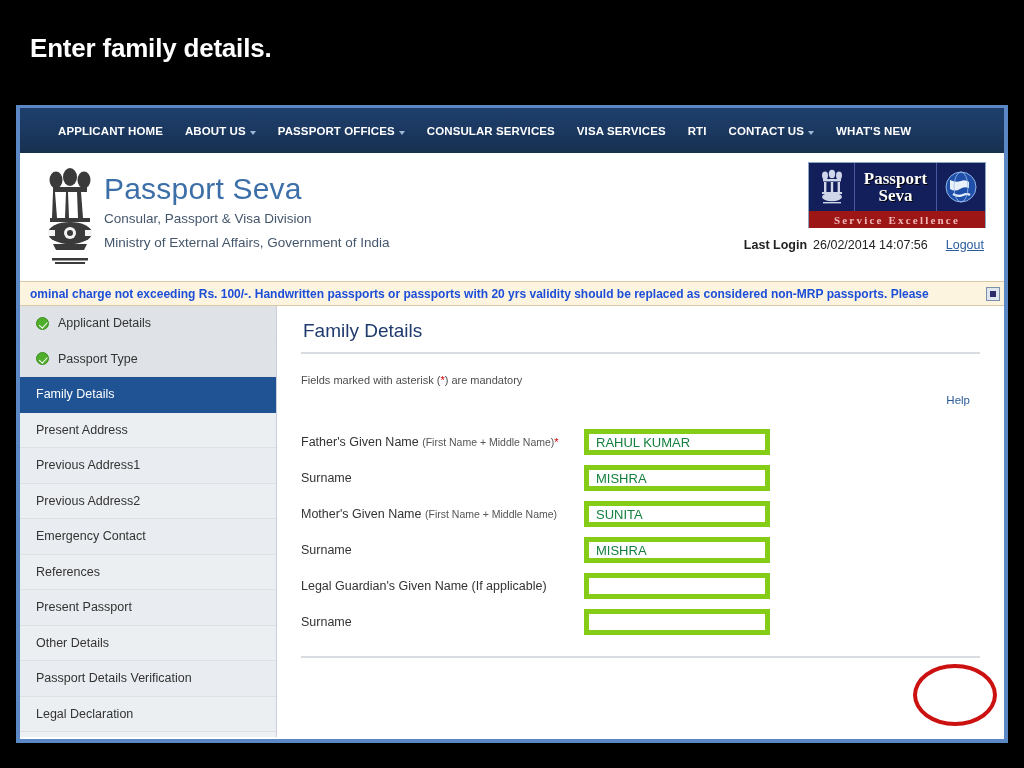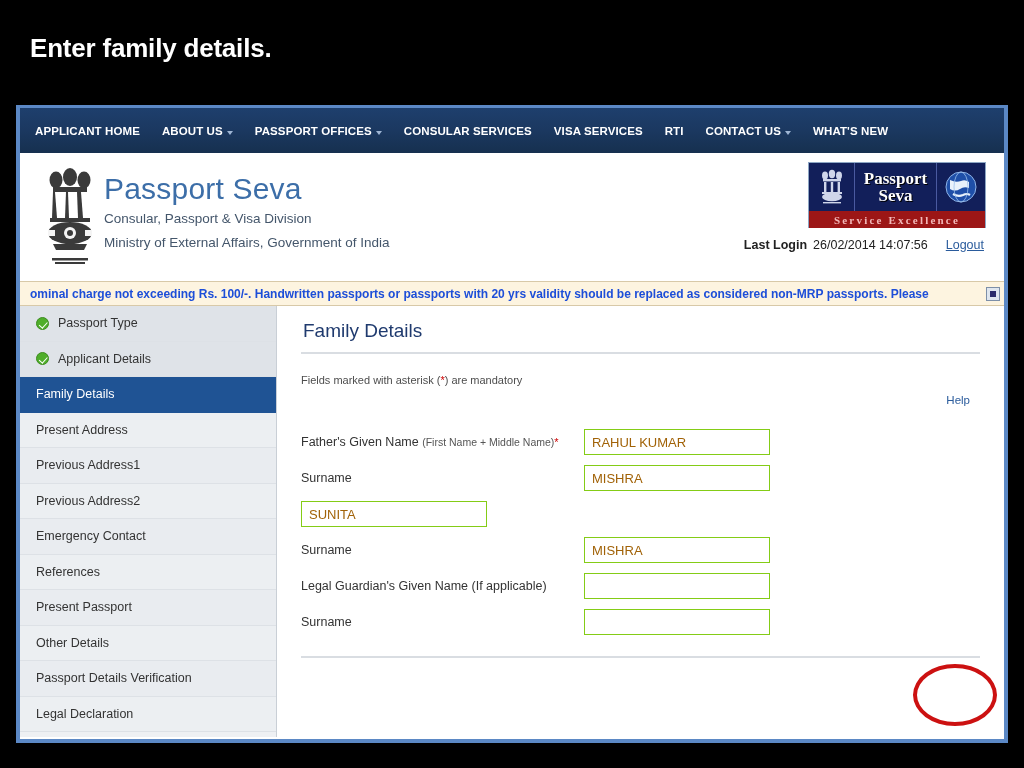--- a/index.html
+++ b/index.html
@@ -40,21 +40,21 @@
     border-top-width: 3px;
     overflow: hidden;
   }
 
   
   #nav-bar {
     height: 45px;
     background: linear-gradient(to bottom, #1e3f6d 0%, #1b3860 50%, #16304f 100%);
     display: flex;
     align-items: center;
-    padding-left: 4px;
+    padding-left: 27px;
     gap: 0;
   }
   .nav-item {
     color: #ffffff;
     font-size: 11.5px;
     font-weight: bold;
     letter-spacing: 0.1px;
     padding: 0 11px;
     white-space: nowrap;
     display: flex;
@@ -306,25 +306,25 @@
     line-height: 14px;
   }
   .form-label .sub {
     font-size: 10.5px;
     color: #555555;
   }
   .form-label .req { color: #cc0000; font-size: 11px; }
   .form-input {
     width: 186px;
     height: 26px;
-    border: 1px solid #84cc16;
+    border: 5px solid #84cc16;
     background: #ffffff;
     font-family: "Liberation Sans", sans-serif;
     font-size: 13px;
-    color: #a16207;
+    color: #15803d;
     padding: 0 7px;
     outline: none;
   }
 
   #footer-rule {
     height: 2px;
     background: #d9dde2;
     margin-top: 16px;
   }
 
@@ -474,25 +474,25 @@
     <div id="ticker-close">
         <i></i>
       </div>
   </div>
 
   <div id="content-area">
 
     <div id="sidebar">
         <div class="side-item done">
           <span class="check-badge"></span>
-          <span>Passport Type</span>
+          <span>Applicant Details</span>
         </div>
         <div class="side-item done">
           <span class="check-badge"></span>
-          <span>Applicant Details</span>
+          <span>Passport Type</span>
         </div>
         <div class="side-item active">
           <span>Family Details</span>
         </div>
         <div class="side-item alt">
           <span>Present Address</span>
         </div>
         <div class="side-item">
           <span>Previous Address1</span>
         </div>
@@ -531,20 +531,21 @@
       <div id="form-area">
           <div class="form-row">
             <div class="form-label"><span>Father's Given Name</span> <span class="sub">(First Name + Middle Name)</span><span class="req">*</span></div>
             <input type="text" class="form-input" value="RAHUL KUMAR" style="">
           </div>
           <div class="form-row">
             <div class="form-label"><span>Surname</span></div>
             <input type="text" class="form-input" value="MISHRA" style="">
           </div>
           <div class="form-row">
+            <div class="form-label"><span>Mother's Given Name</span> <span class="sub">(First Name + Middle Name)</span></div>
             <input type="text" class="form-input" value="SUNITA" style="">
           </div>
           <div class="form-row">
             <div class="form-label"><span>Surname</span></div>
             <input type="text" class="form-input" value="MISHRA" style="">
           </div>
           <div class="form-row">
             <div class="form-label"><span>Legal Guardian's Given Name (If applicable)</span></div>
             <input type="text" class="form-input" value="" style="">
           </div>

